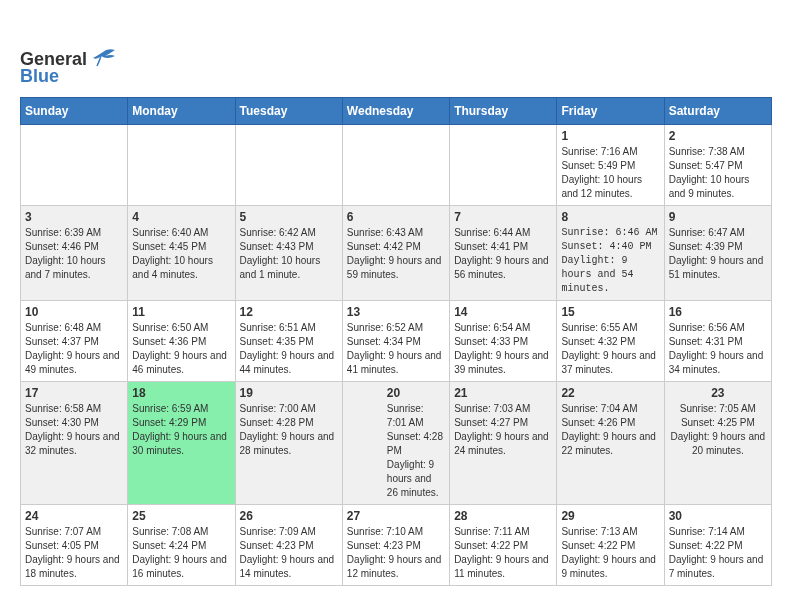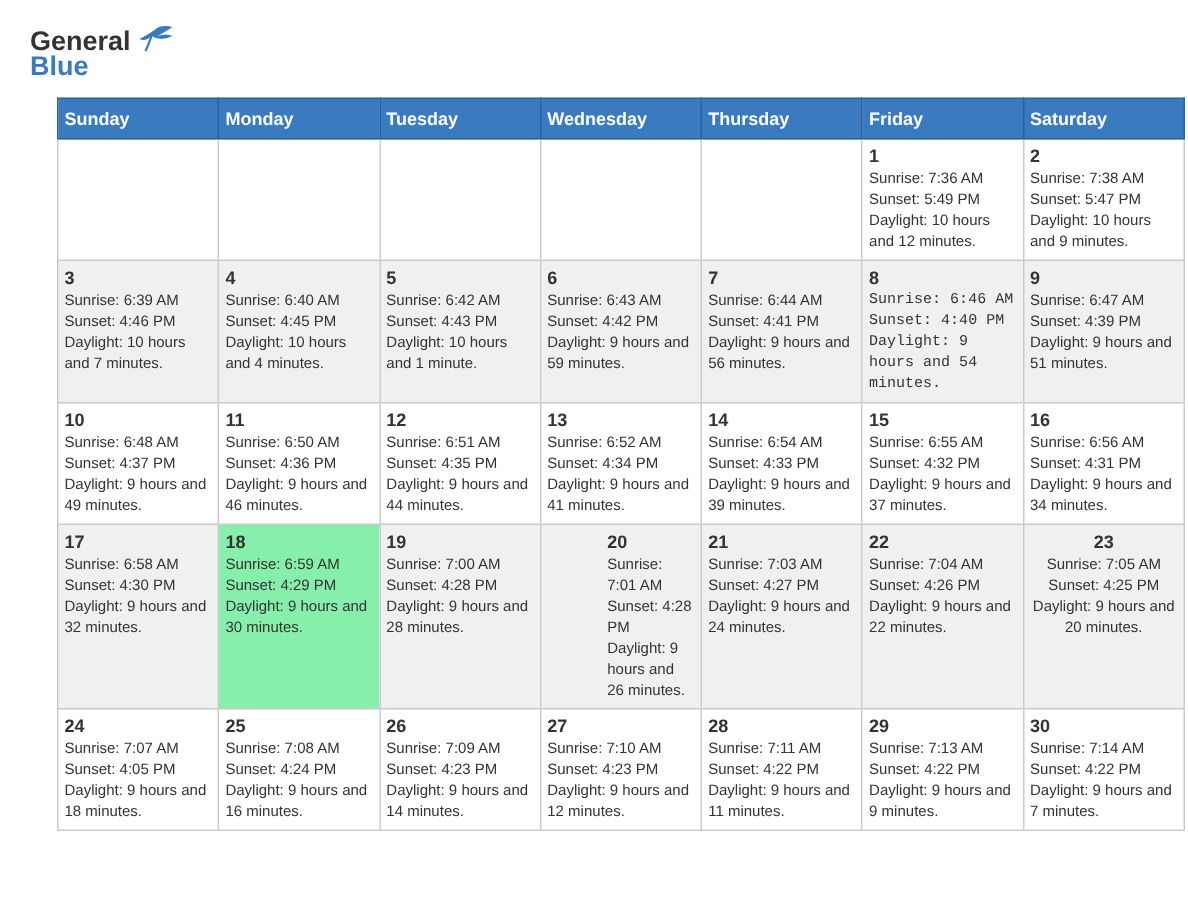--- a/index.html
+++ b/index.html
@@ -8,20 +8,21 @@
       background: #fff;
       width: 792px;
       min-height: 612px;
       padding: 16px 20px;
     }
     .header-area {
       display: flex;
       justify-content: space-between;
       align-items: flex-end;
       margin-bottom: 10px;
+      margin-top: 32px;
     }
     .logo {
       display: flex;
       flex-direction: column;
       align-items: flex-start;
     }
     .logo-row {
       display: flex;
       align-items: center;
     }
@@ -34,21 +35,20 @@
       color: #222;
     }
     .location-subtitle {
       font-size: 16px;
       color: #444;
     }
     .calendar-table {
       width: 100%;
       border-collapse: collapse;
       font-size: 11px;
-      margin-left: 18px;
     }
     .calendar-table th {
       background-color: #3a7abf;
       color: #fff;
       padding: 6px 4px;
       text-align: left;
       font-size: 12px;
       font-weight: bold;
       border: 1px solid #2a5fa0;
     }
@@ -113,21 +113,21 @@
   </thead>
   <tbody id="calendar-body">
   <tr>
         <td class="empty-cell"></td>
         <td class="empty-cell"></td>
         <td class="empty-cell"></td>
         <td class="empty-cell"></td>
         <td class="empty-cell"></td>
         <td>
           <span class="day-number">1</span>
-          <div class="day-info" style="white-space: pre-line;">Sunrise: 7:36 AM
+          <div class="day-info" style="white-space: pre-line;">Sunrise: 7:16 AM
 Sunset: 5:49 PM
 Daylight: 10 hours and 12 minutes.</div>
         </td>
         <td>
           <span class="day-number">2</span>
           <div class="day-info" style="white-space: pre-line;">Sunrise: 7:38 AM
 Sunset: 5:47 PM
 Daylight: 10 hours and 9 minutes.</div>
         </td>
       </tr>

